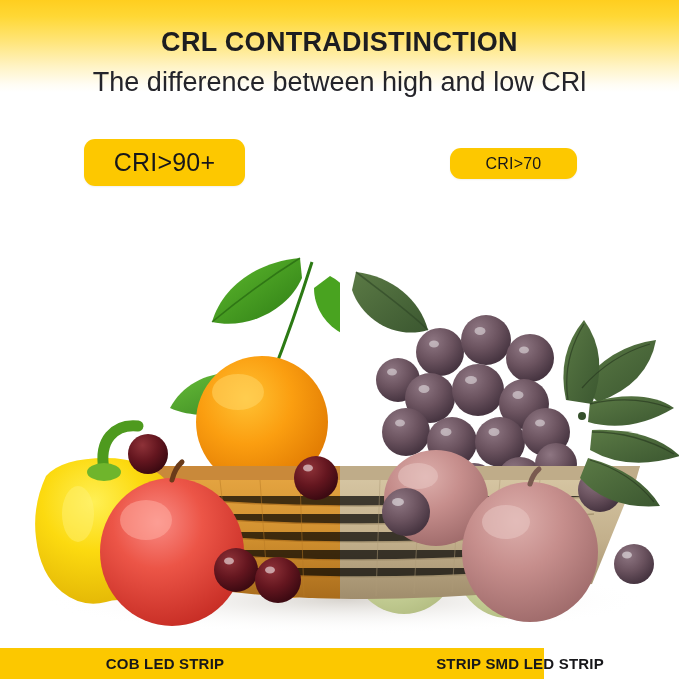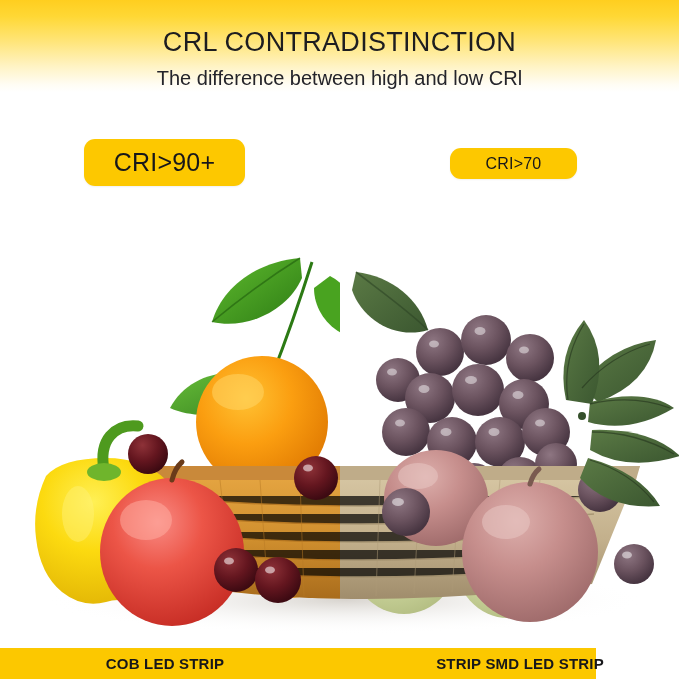--- a/index.html
+++ b/index.html
@@ -19,27 +19,27 @@
   
   .top-wash{
     position:absolute; left:0; top:0; width:679px; height:92px;
     background:linear-gradient(to bottom,#FFCE1F 0%,#FFD835 18%,#FFE579 45%,#FFF3C4 72%,#FFFDF4 92%,#ffffff 100%);
   }
 
   
   .title{
     position:absolute; left:0; top:27px; width:679px;
     text-align:center;
-    font-size:27px; font-weight:normal; letter-spacing:.3px;
+    font-size:27px; font-weight:bold; letter-spacing:.3px;
     color:#1d1d20;
   }
   .subtitle{
     position:absolute; left:0; top:67px; width:679px;
     text-align:center;
-    font-size:20px; font-weight:400; letter-spacing:0px;
+    font-size:27px; font-weight:400; letter-spacing:0px;
     color:#24242a;
   }
 
   
   .badge{
     position:absolute;
     background:#FDC800;
     border-radius:11px;
     color:#17171a;
     display:flex; align-items:center; justify-content:center;
@@ -58,21 +58,21 @@
   
   .vs-wrap{ position:absolute; left:268px; top:142px; width:152px; height:158px; }
   .vs-wrap svg{ display:block; }
 
   
   .scene{ position:absolute; left:0; top:180px; width:679px; height:470px; }
   .scene svg{ display:block; }
 
   
   .bottom-bar{
-    position:absolute; left:0; top:648px; width:596px; height:31px;
+    position:absolute; left:0; top:648px; width:544px; height:31px;
     background:#FCC800;
   }
   .bottom-label{
     position:absolute; top:0; height:31px;
     display:flex; align-items:center; justify-content:center;
     font-size:15px; font-weight:bold; color:#17171a; letter-spacing:.2px;
   }
   .bl-left{ left:60px; width:210px; }
   .bl-right{ left:395px; width:250px; }
 </style>

